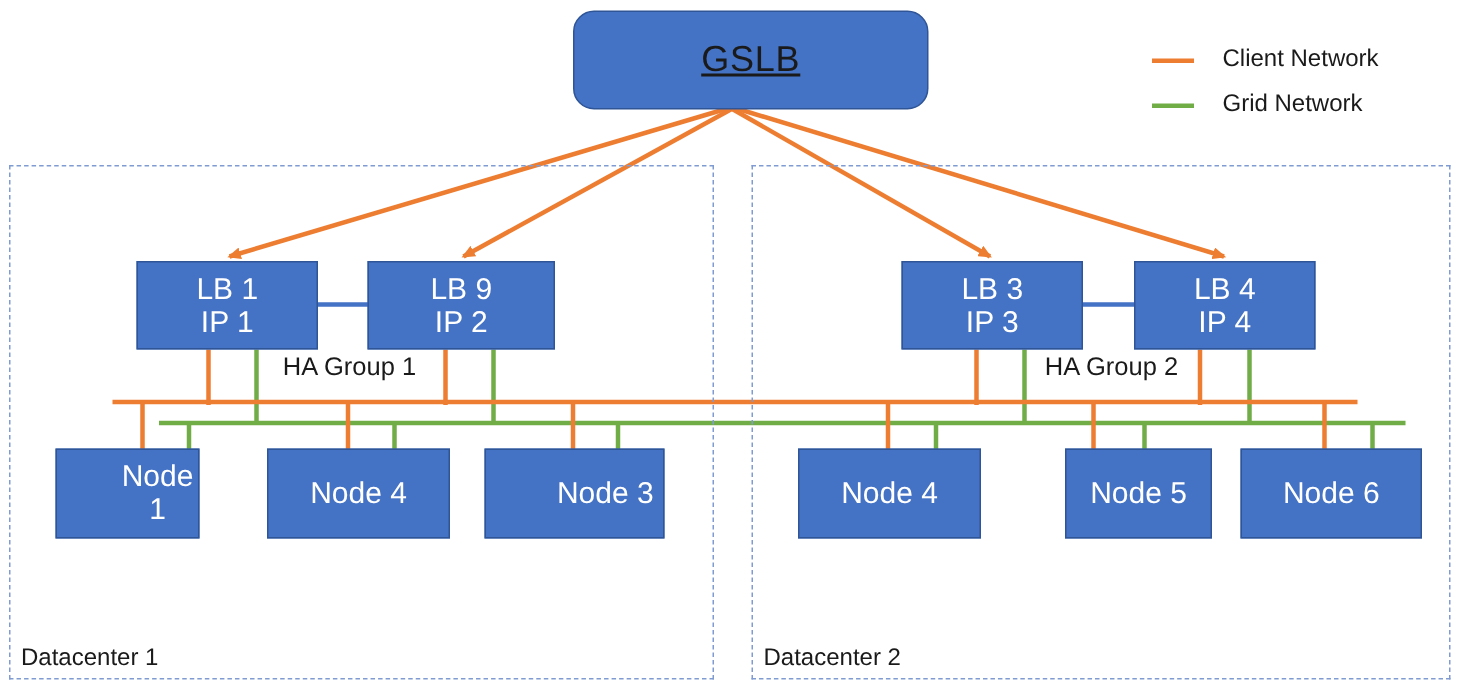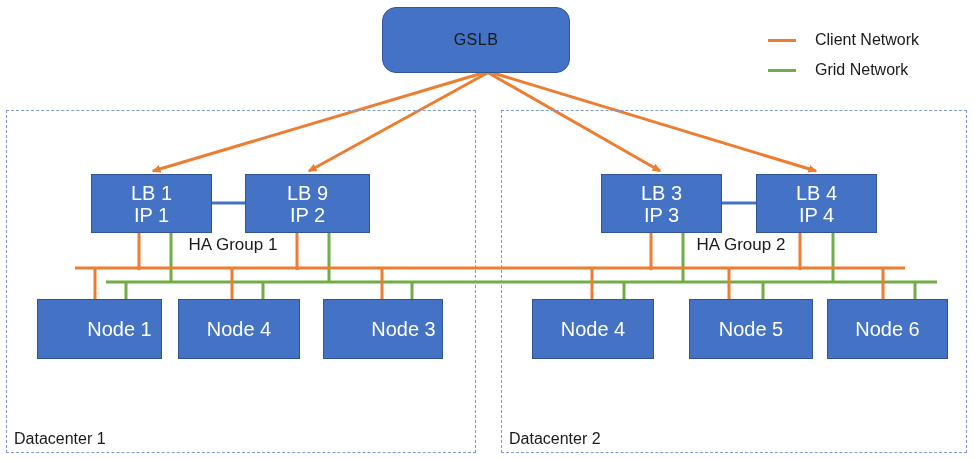--- a/index.html
+++ b/index.html
@@ -39,25 +39,26 @@
     color: var(--text-light);
     display: flex;
     flex-direction: column;
     align-items: center;
     justify-content: center;
     font-size: 20px;
     line-height: 22px;
     text-align: center;
   }
   .gslb {
-    left: 382px; top: 7px; width: 188px; height: 66px;
+    left: 382px; top: 7px; width: 237px; height: 66px;
     border-radius: 14px;
     color: var(--text-dark);
-    font-size: 16px;
+    font-size: 24px;
     letter-spacing: 0.5px;
+    text-decoration: underline;
   }
   .dc {
     position: absolute;
     border: 1.5px dashed var(--dc-border);
     top: 110px;
     height: 343px;
   }
   .dc-1 { left: 6px;   width: 470px; }
   .dc-2 { left: 501px; width: 466px; }
   .dc-label {
@@ -65,25 +66,25 @@
     left: 7px; bottom: 4px;
     color: var(--text-dark);
     font-size: 16px;
   }
   .lb { top: 174px; width: 121px; height: 59px; }
   .lb-1 { left: 91px; }
   .lb-2 { left: 245px; width: 125px; }
   .lb-3 { left: 601px; }
   .lb-4 { left: 756px; }
   .node { top: 299px; height: 60px; }
-  .node-1 { left: 37px;  width: 125px; padding-left: 40px; }
+  .node-1 { left: 37px;  width: 96px; padding-left: 40px; }
   .node-2 { left: 178px; width: 122px; }
   .node-3 { left: 323px; width: 120px; padding-left: 41px; }
   .node-4 { left: 532px; width: 122px; }
-  .node-5 { left: 689px; width: 124px; align-items: center; }
+  .node-5 { left: 710px; width: 98px; align-items: center; }
   .node-6 { left: 827px; width: 121px; }
   .ha-label {
     position: absolute;
     top: 235px;
     width: 140px;
     text-align: center;
     color: var(--text-dark);
     font-size: 17px;
   }
   .ha-1 { left: 163px; }

